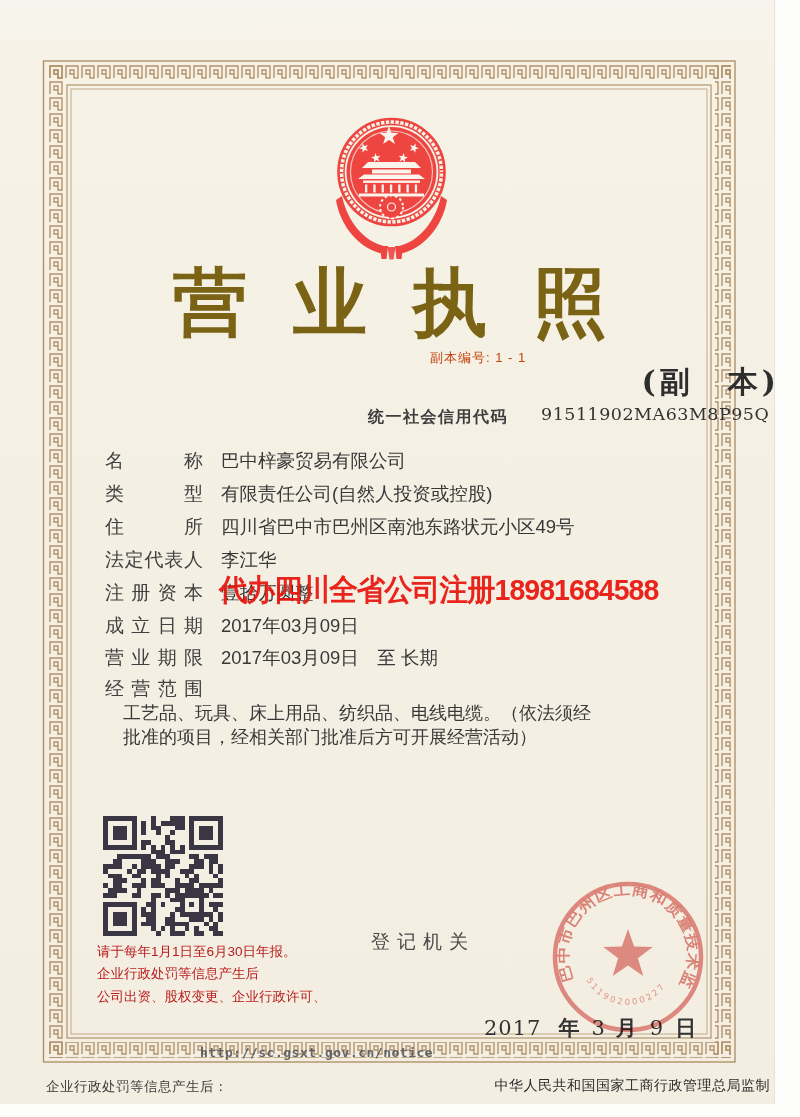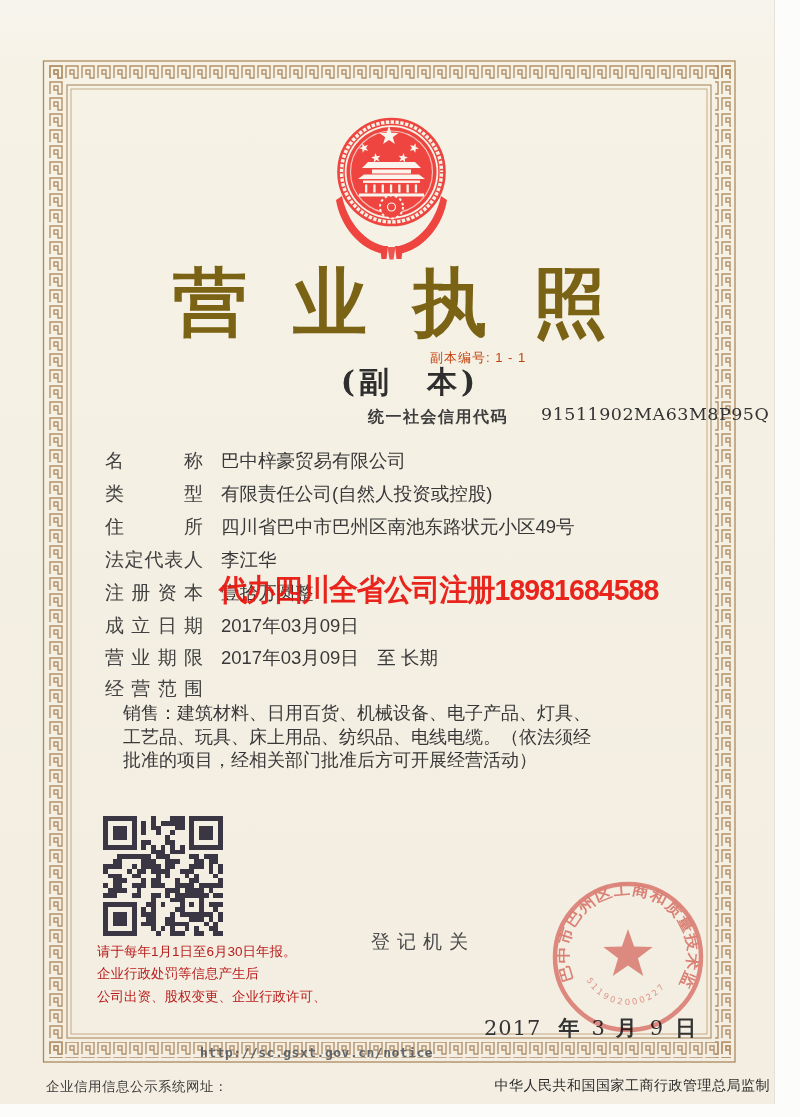--- a/index.html
+++ b/index.html
@@ -19,23 +19,23 @@
 
   .emblem{position:absolute;left:328px;top:106px;}
 
   .title{
     position:absolute;left:0;top:262px;width:780px;text-align:center;
     font-family:"DejaVu Serif","Liberation Serif",serif;
     font-weight:900;font-size:74px;color:#7b6315;
     letter-spacing:46px;margin-left:23px;line-height:1.1;
   }
   .copy-serial{left:430px;top:349px;font-size:13px;color:#c2410c;letter-spacing:1px;}
-  .copy-type{left:0;top:362px;width:780px;text-align:center;position:absolute;
+  .copy-type{left:0;top:362px;width:780px;text-align:right;position:absolute;
     font-size:30px;color:#2e2e2e;font-weight:600;letter-spacing:4px;
-    font-family:"DejaVu Serif","Liberation Serif",serif;white-space:nowrap;margin-left:20px;}
+    font-family:"DejaVu Serif","Liberation Serif",serif;white-space:nowrap;}
   .ccl{left:368px;top:407px;font-size:16px;color:#3d3d3d;letter-spacing:1.5px;font-weight:600;}
   .ccv{left:541px;top:404px;font-size:17.5px;color:#333;letter-spacing:.5px;
        font-family:"DejaVu Serif","Liberation Serif",serif;}
 
   .field-row{position:absolute;left:105px;width:620px;font-size:18.5px;color:#3a3a3a;}
   .f-label{
     display:inline-block;width:98px;vertical-align:top;
     text-align:justify;text-align-last:justify;color:#414141;font-size:19px;font-weight:400;
   }
   .f-value{display:inline-block;margin-left:18px;vertical-align:top;color:#383838;}
@@ -157,21 +157,21 @@
 <div class="field-row" style="top:580px">
   <span class="f-label">注册资本</span><span class="f-value">壹拾万圆整</span>
 </div>
 <div class="field-row" style="top:613px">
   <span class="f-label">成立日期</span><span class="f-value">2017年03月09日</span>
 </div>
 <div class="field-row" style="top:645px">
   <span class="f-label">营业期限</span><span class="f-value">2017年03月09日　至 长期</span>
 </div>
 <div class="field-row" style="top:676px">
-  <span class="f-label">经营范围</span><span class="f-lines"><div>销售：建筑材料、日用百货、机械设备、电子产品、灯具、</div><div>工艺品、玩具、床上用品、纺织品、电线电缆。（依法须经</div><div>批准的项目，经相关部门批准后方可开展经营活动）</div></span>
+  <span class="f-label">经营范围</span><span class="f-lines"><div>工艺品、玩具、床上用品、纺织品、电线电缆。（依法须经</div><div>批准的项目，经相关部门批准后方可开展经营活动）</div></span>
 </div>
 
 <div class="watermark">代办四川全省公司注册18981684588</div>
 
 <svg class="qr" width="120" height="120" viewBox="0 0 25 25" shape-rendering="crispEdges" id="qr-svg">
     <rect x="0" y="0" width="1" height="1" fill="#3b3644"></rect>
     <rect x="1" y="0" width="1" height="1" fill="#3b3644"></rect>
     <rect x="2" y="0" width="1" height="1" fill="#3b3644"></rect>
     <rect x="3" y="0" width="1" height="1" fill="#3b3644"></rect>
     <rect x="4" y="0" width="1" height="1" fill="#3b3644"></rect>
@@ -516,17 +516,17 @@
   <polygon fill="#e3827d" opacity=".95" points="79.00,51.00 85.11,68.59 103.73,68.97 88.89,80.21 94.28,98.03 79.00,87.40 63.72,98.03 69.11,80.21 54.27,68.97 72.89,68.59"></polygon>
   <text font-size="14.5" fill="#e27d78" font-weight="700" letter-spacing="1" font-family="Liberation Sans, sans-serif">
     <textPath href="#seal-arc" startOffset="0" textLength="318" lengthAdjust="spacingAndGlyphs">巴中市巴州区工商和质量技术监督管理局</textPath>
   </text>
   <text font-size="8.5" fill="#e9948f" letter-spacing="2.5" font-family="DejaVu Sans, sans-serif">
     <textPath href="#seal-num-arc" startOffset="6">511902000227</textPath>
   </text>
 </svg>
 
 <div class="abs url-stamp">http://sc.gsxt.gov.cn/notice</div>
-<div class="abs site-label">企业信用信息公示系统网址：</div>
+<div class="abs site-label">企业行政处罚等信息产生后：</div>
 <div class="issuer">中华人民共和国国家工商行政管理总局监制</div>
 
 <div class="scan-right"></div>
 <div class="scan-bottom"></div>
 
 </body></html>

